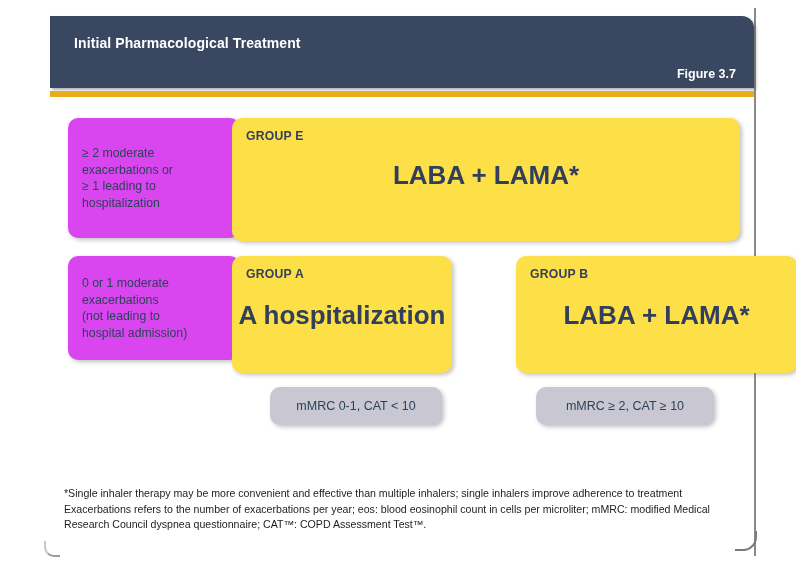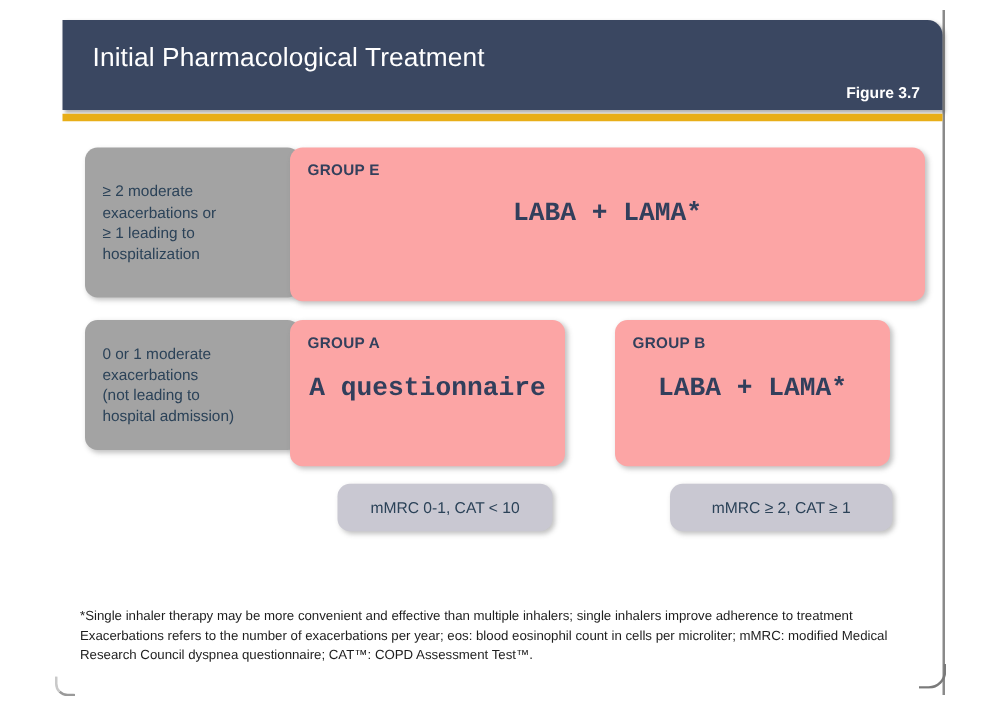--- a/index.html
+++ b/index.html
@@ -57,22 +57,22 @@
     height: 72px;
     background: #3a4761;
     border-top-right-radius: 12px;
     box-shadow: 2px 2px 3px rgba(80,80,80,0.45);
   }
   #header-title {
     position: absolute;
     left: 24px;
     top: 19px;
     color: #ffffff;
-    font-size: 21px;
-    font-weight: normal;
+    font-size: 14px;
+    font-weight: bold;
     letter-spacing: 0.1px;
     white-space: nowrap;
   }
   #header-figure {
     position: absolute;
     right: 18px;
     bottom: 7px;
     color: #ffffff;
     font-size: 12.5px;
     font-weight: bold;
@@ -89,25 +89,25 @@
   }
 
   
   .box {
     position: absolute;
     box-sizing: border-box;
     border-radius: 10px;
     box-shadow: 2px 2px 4px rgba(120,120,120,0.45);
   }
   .gray-box {
-    background: #a3a3a3;
+    background: #d946ef;
     color: #28405c;
   }
   .cream-box {
-    background: #fca5a5;
+    background: #fde047;
     color: #33405c;
   }
 
   .criteria-text {
     position: absolute;
     left: 14px;
     top: 50%;
     transform: translateY(-50%);
     font-size: 12.3px;
     line-height: 16.5px;
@@ -123,41 +123,40 @@
     font-weight: bold;
     color: #33405c;
     letter-spacing: 0.25px;
   }
 
   .treatment-main {
     position: absolute;
     left: 0;
     right: 0;
     text-align: center;
-    font-size: 21px;
+    font-size: 26px;
     font-weight: bold;
     color: #323f5c;
-    font-family: Liberation Mono, monospace;
   }
   .treatment-sub {
     position: absolute;
     left: 0;
     right: 0;
     text-align: center;
     font-size: 13.2px;
     font-style: italic;
     color: #414d66;
   }
 
   
   #box-criteria-e  { left: 20px;  top: 110px; width: 172px; height: 120px; }
   #box-group-e     { left: 184px; top: 110px; width: 508px; height: 123px; }
   #box-criteria-ab { left: 20px;  top: 248px; width: 172px; height: 104px; }
   #box-group-a     { left: 184px; top: 248px; width: 220px; height: 117px; }
-  #box-group-b     { left: 444px; top: 248px; width: 220px; height: 117px; }
+  #box-group-b     { left: 468px; top: 248px; width: 281px; height: 117px; }
 
   #group-e-main { top: 42px; }
   #group-e-sub  { top: 87px; }
   #group-a-main { top: 44px; }
   #group-b-main { top: 44px; }
 
   .symptom-box {
     position: absolute;
     box-sizing: border-box;
     background: #c9c8d2;
@@ -211,30 +210,30 @@
 
   <div id="box-criteria-ab" class="box gray-box">
     <div class="criteria-text">0 or 1 moderate
 exacerbations
 (not leading to
 hospital admission)</div>
   </div>
 
   <div id="box-group-a" class="box cream-box">
     <div class="group-label">GROUP A</div>
-    <div id="group-a-main" class="treatment-main">A questionnaire</div>
+    <div id="group-a-main" class="treatment-main">A hospitalization</div>
   </div>
 
   <div id="box-group-b" class="box cream-box">
     <div class="group-label">GROUP B</div>
     <div id="group-b-main" class="treatment-main">LABA + LAMA*</div>
   </div>
 
   <div id="symptom-a" class="symptom-box">mMRC 0-1, CAT &lt; 10</div>
-  <div id="symptom-b" class="symptom-box">mMRC ≥ 2, CAT ≥ 1</div>
+  <div id="symptom-b" class="symptom-box">mMRC ≥ 2, CAT ≥ 10</div>
 
   <div id="footnotes">
     <p>*Single inhaler therapy may be more convenient and effective than multiple inhalers; single inhalers improve adherence to treatment</p>
     <p>Exacerbations refers to the number of exacerbations per year; eos: blood eosinophil count in cells per microliter; mMRC: modified Medical Research Council dyspnea questionnaire; CAT™: COPD Assessment Test™.</p>
   </div>
 
 </div>
 
 <div id="slide-bottom-curl"></div>
 <div id="slide-corner-curl"></div>

